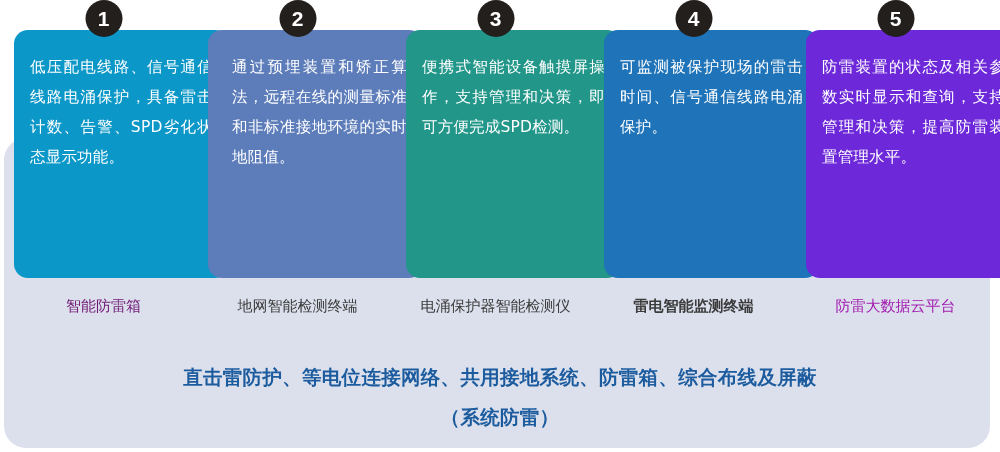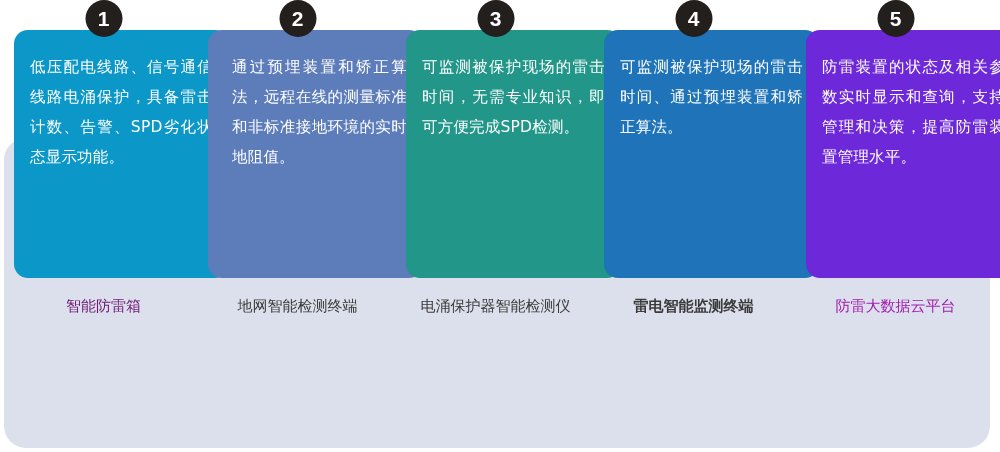--- a/index.html
+++ b/index.html
@@ -145,38 +145,42 @@
     <div class="card-col c1">
       <div class="card-box" style="background: rgb(92, 124, 186); padding-left: 24px;">
         <p class="card-text">通过预埋装置和矫正算法，远程在线的测量标准和非标准接地环境的实时地阻值。</p>
       </div>
       <div class="badge" style="background: rgb(35, 31, 29); color: rgb(255, 255, 255);">2</div>
       <div class="caption" style="color: rgb(59, 59, 59);">地网智能检测终端</div>
     </div>
 
     <div class="card-col c2">
       <div class="card-box" style="background: rgb(33, 150, 137);">
-        <p class="card-text">可监测被保护现场的雷击时间，无需专业知识，即可方便完成SPD检测。</p>
+        <p class="card-text">便携式智能设备触摸屏操作，支持管理和决策，即可方便完成SPD检测。</p>
       </div>
       <div class="badge" style="background: rgb(35, 31, 29); color: rgb(255, 255, 255);">3</div>
       <div class="caption" style="color: rgb(59, 59, 59);">电涌保护器智能检测仪</div>
     </div>
 
     <div class="card-col c3">
       <div class="card-box" style="background: rgb(31, 115, 184);">
-        <p class="card-text">可监测被保护现场的雷击时间、通过预埋装置和矫正算法。</p>
+        <p class="card-text">可监测被保护现场的雷击时间、信号通信线路电涌保护。</p>
       </div>
       <div class="badge" style="background: rgb(35, 31, 29); color: rgb(255, 255, 255);">4</div>
       <div class="caption" style="color: rgb(59, 59, 59); font-weight: bold;">雷电智能监测终端</div>
     </div>
 
     <div class="card-col c4">
       <div class="card-box" style="background: #6d28d9;">
         <p class="card-text">防雷装置的状态及相关参数实时显示和查询，支持管理和决策，提高防雷装置管理水平。</p>
       </div>
       <div class="badge" style="background: rgb(35, 31, 29); color: rgb(255, 255, 255);">5</div>
       <div class="caption" style="color: #a21caf;">防雷大数据云平台</div>
     </div>
 
   </div>
 
+  <div id="footer">
+    <div class="footer-line" style="color: rgb(28, 92, 158);">直击雷防护、等电位连接网络、共用接地系统、防雷箱、综合布线及屏蔽</div>
+    <div class="footer-line" style="color: rgb(28, 92, 158);">（系统防雷）</div>
+  </div>
 
 </div>
 
 </body></html>

